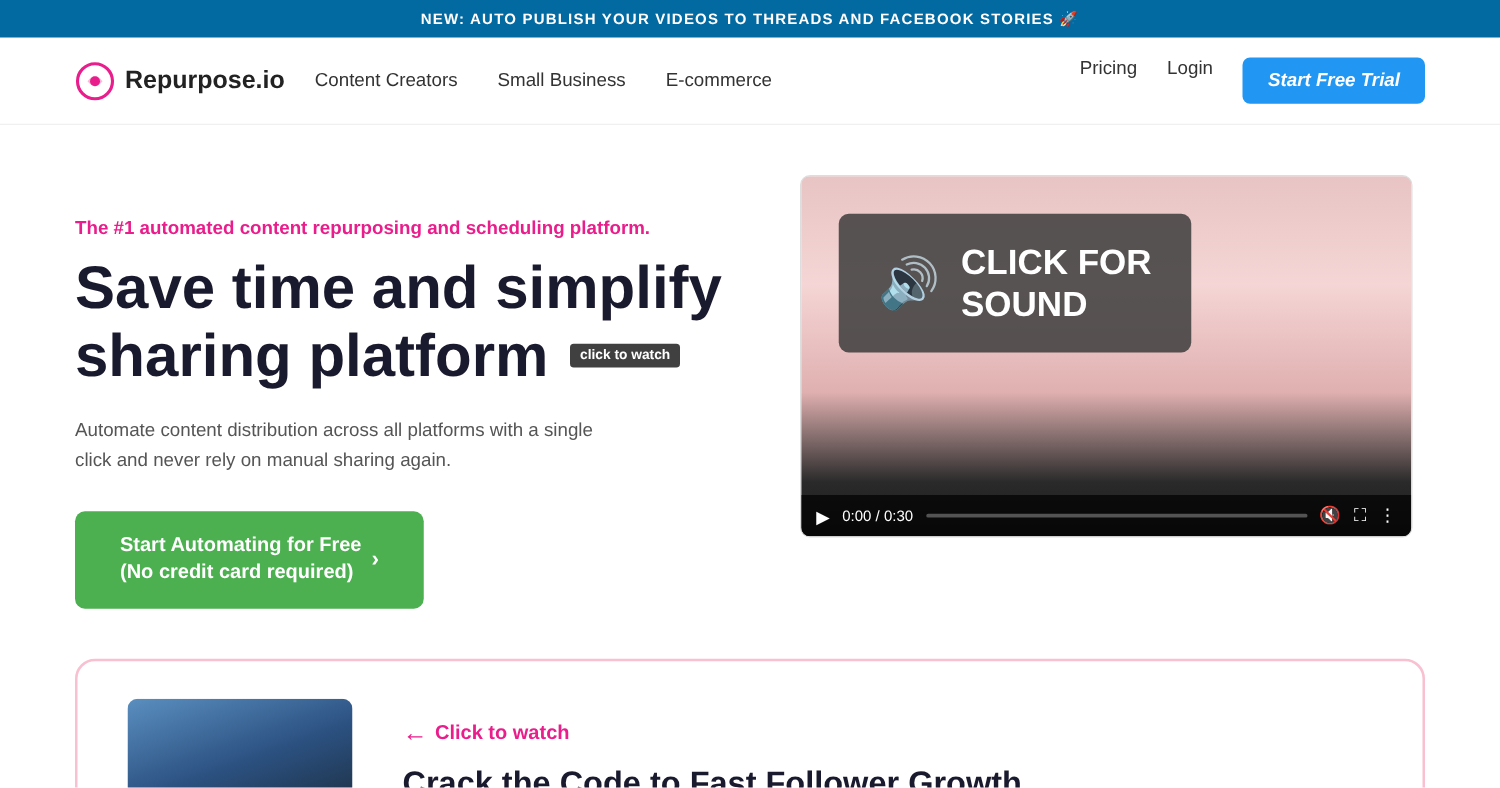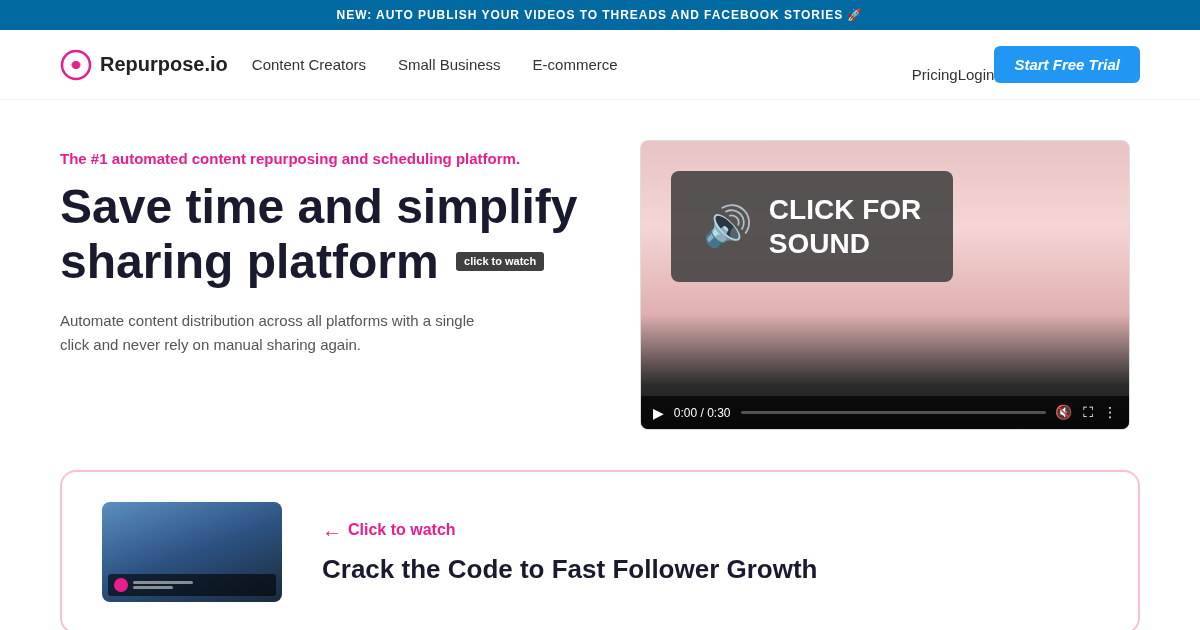--- a/index.html
+++ b/index.html
@@ -46,21 +46,22 @@
       flex: 1;
     }
     .nav-link {
       font-size: 15px;
       color: #333;
       cursor: pointer;
       text-decoration: none;
     }
     .nav-right {
       display: flex;
-      align-items: flex-end;
+      align-items: flex-start;
+      gap: 24px;
     }
     .nav-pricing {
       font-size: 15px;
       color: #333;
       cursor: pointer;
     }
     .nav-login {
       font-size: 15px;
       color: #333;
       cursor: pointer;
@@ -85,20 +86,21 @@
       gap: 60px;
     }
     .hero-left {
       flex: 1;
       padding-top: 10px;
     }
     .hero-tagline {
       font-size: 15px;
       color: #555;
       margin-bottom: 12px;
+      margin-top: 24px;
     }
     .hero-tagline span {
       color: #e91e8c;
       font-weight: 700;
     }
     .hero-title {
       font-size: 48px;
       font-weight: 800;
       color: #1a1a2e;
       line-height: 1.15;
@@ -325,20 +327,27 @@
   <div class="hero-left">
     <p class="hero-tagline">
       <span>The </span><span style="color: rgb(233, 30, 140); font-weight: 700;">#1</span><span> automated content repurposing and scheduling platform.</span>
     </p>
     <h1 class="hero-title">
       <span>Save time and simplify</span><br>
       <span>sharing platform</span>
       <span class="click-to-watch-badge">click to watch</span>
     </h1>
     <p class="hero-desc">Automate content distribution across all platforms with a single click and never rely on manual sharing again.</p>
+    <button class="cta-button">
+      <span>
+        <span>Start Automating for Free</span><br>
+        <span>(No credit card required)</span>
+      </span>
+      <span class="arrow">›</span>
+    </button>
   </div>
 
   <div class="hero-right">
     <div class="video-container">
 
       <div class="video-sound-overlay">
         <span class="speaker-icon">🔊</span>
         <div class="click-sound-text">
           <span>CLICK FOR</span><br>
           <span>SOUND</span>

